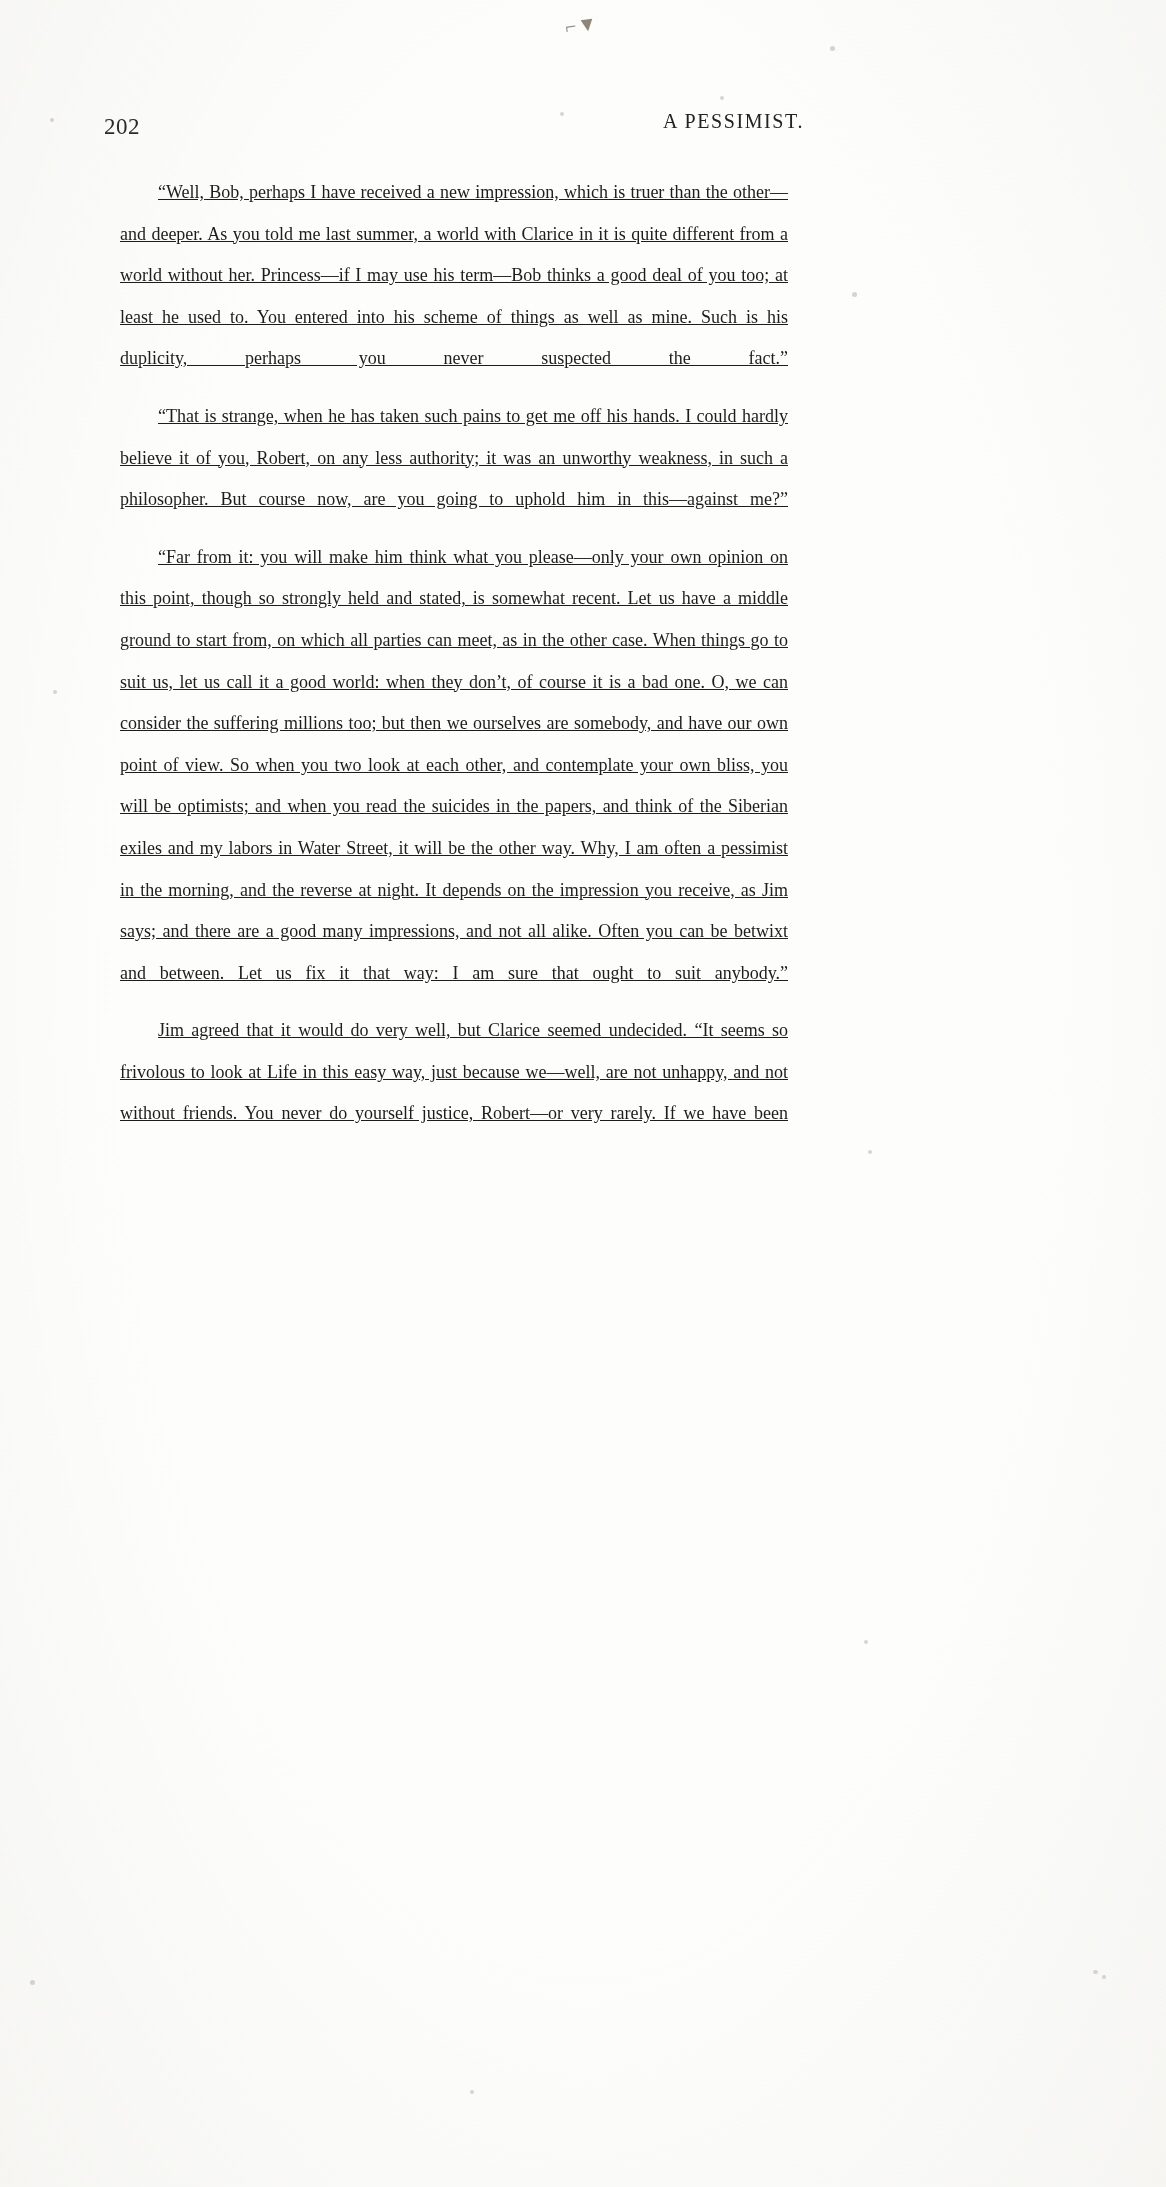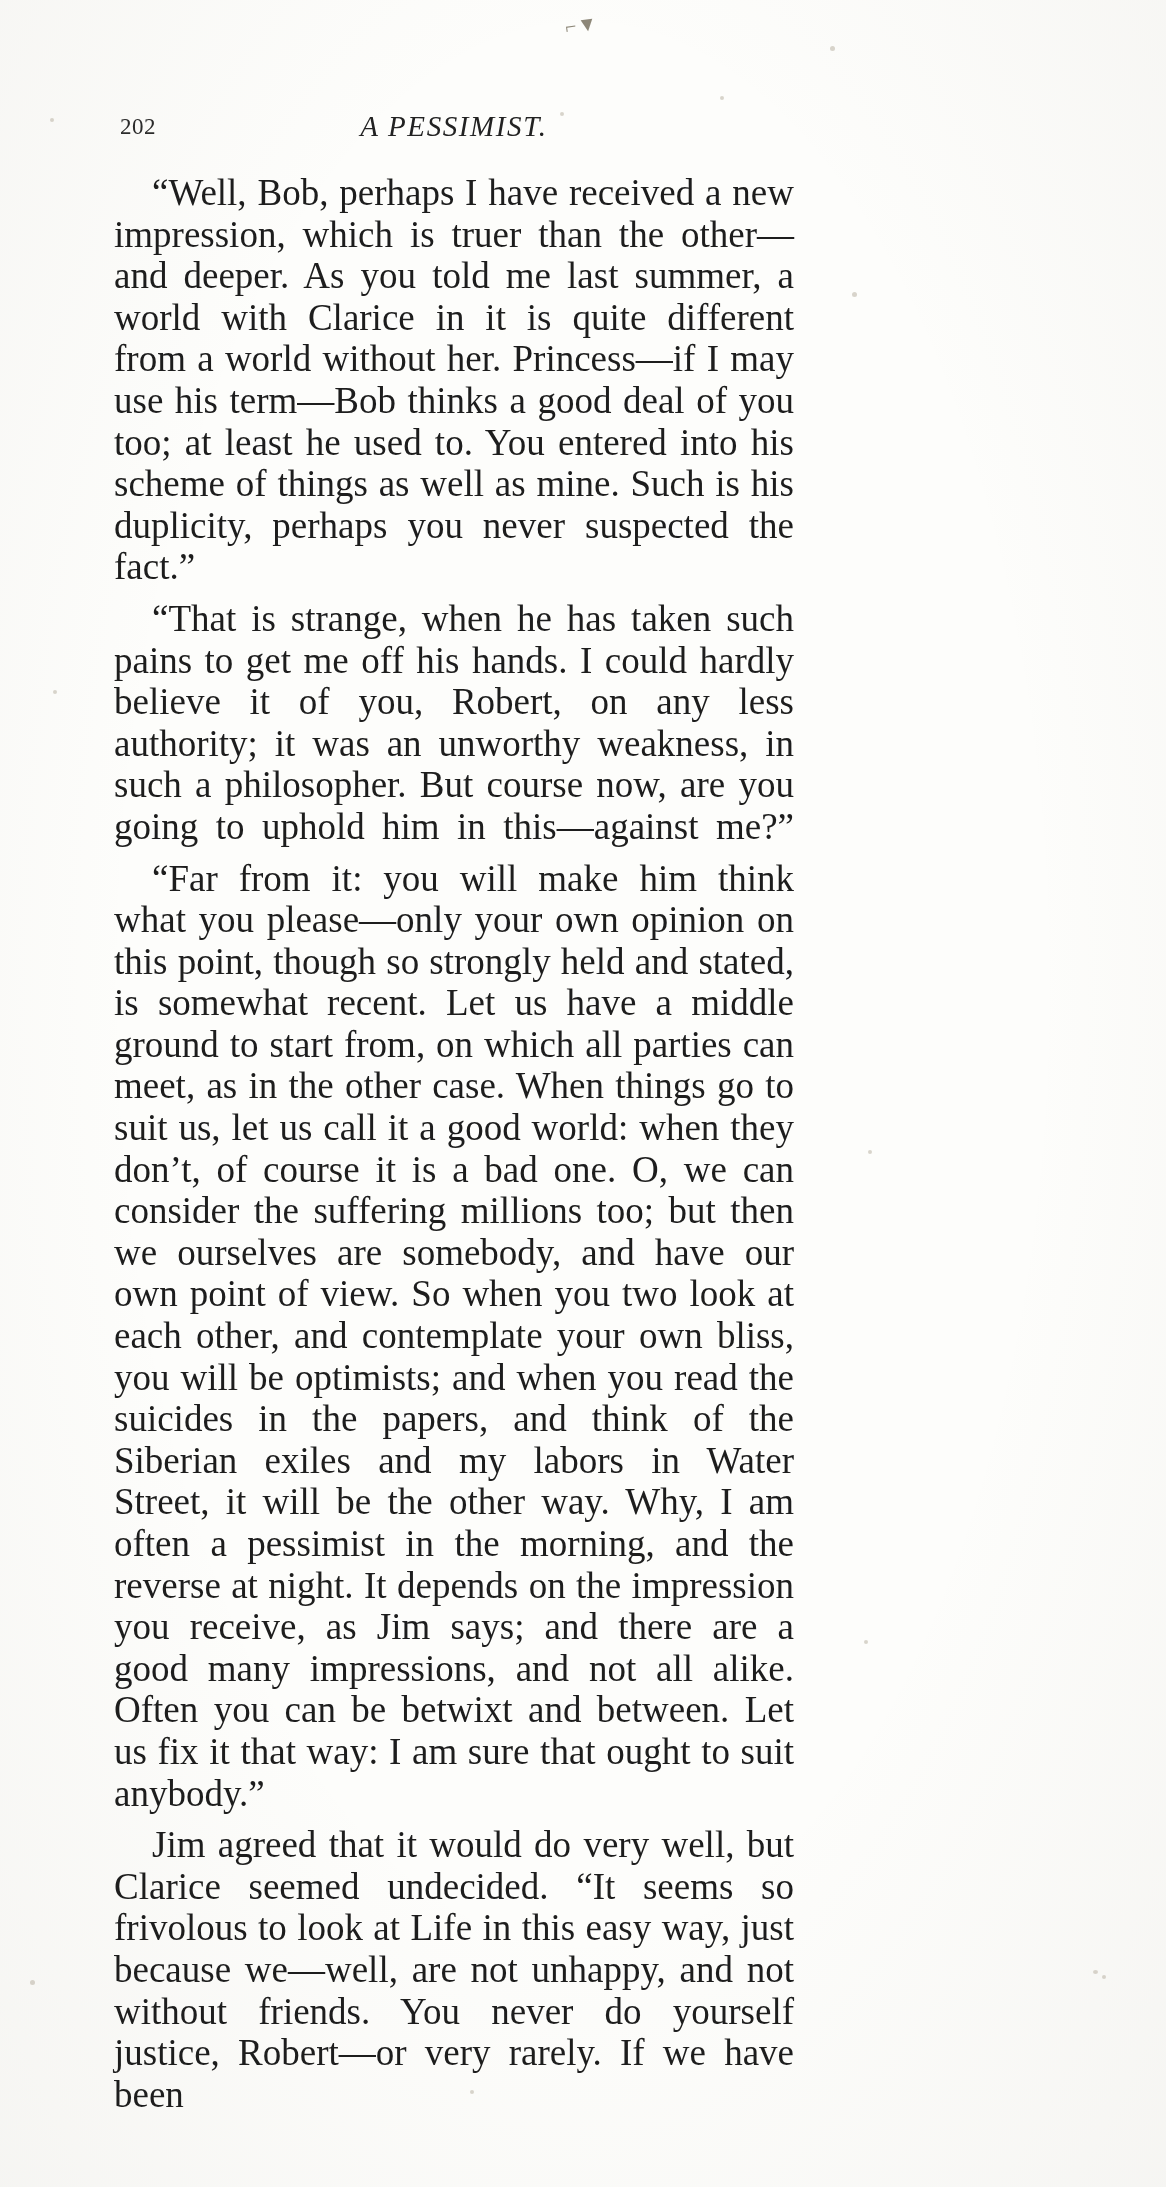--- a/index.html
+++ b/index.html
@@ -38,47 +38,47 @@
     width: 700px;
   }
   .running-head {
     position: relative;
     height: 40px;
     margin-top: 110px;
     margin-bottom: 22px;
   }
   .folio {
     position: absolute;
-    left: 16px;
+    left: 0;
     top: 4px;
     font-size: 23px;
     letter-spacing: 0.5px;
     color: #2b2b2b;
   }
   .head-title {
     position: absolute;
     left: 0;
     right: 0;
     top: 0;
-    text-align: center;
-    font-style: italic;
-    font-size: 29px;
+    text-align: right;
+    font-size: 20px;
     letter-spacing: 1.6px;
     color: #222;
   }
   p.body-par {
-    margin: 10px;
+    margin: 16px;
     text-align: justify;
     text-align-last: left;
-    font-size: 37px;
+    font-size: 18px;
     line-height: 41.6px;
     text-indent: 38px;
     color: #1d1d1d;
     word-spacing: 0.6px;
     hyphens: none;
+    text-decoration: underline;
   }
   p.body-par.last-line-full {
     text-align-last: justify;
   }
   
   .speck {
     position: absolute;
     background: #b9b2a4;
     border-radius: 50%;
     opacity: 0.55;

